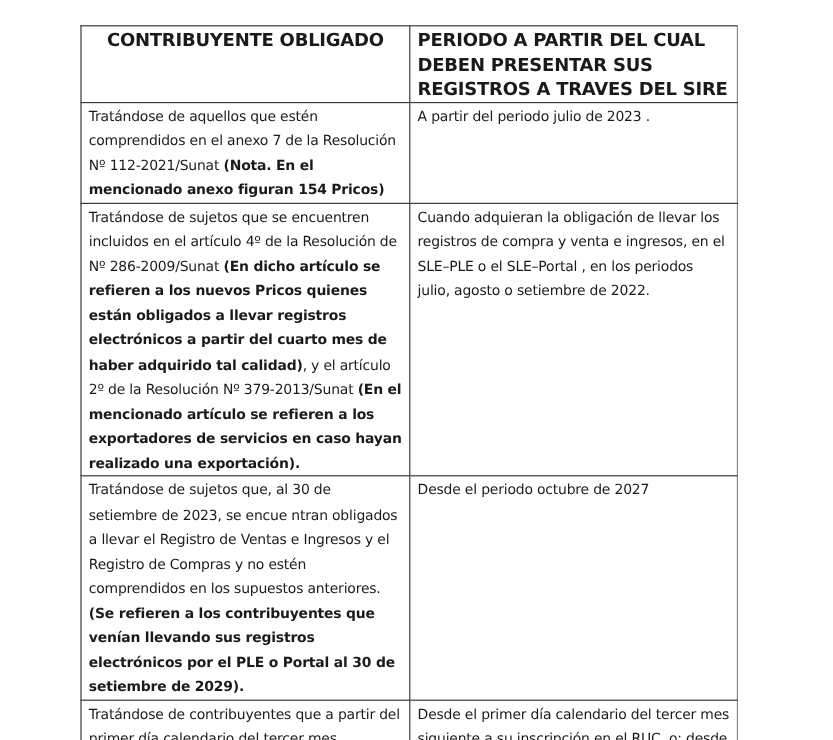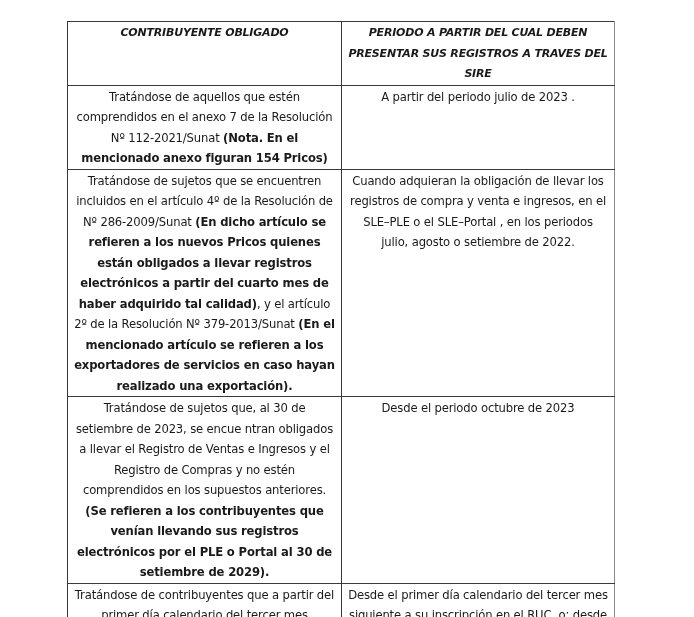--- a/index.html
+++ b/index.html
@@ -26,34 +26,33 @@
       letter-spacing: -0.15px;
     }
     .doc-table col.c1 { width: 274px; }
     .doc-table col.c2 { width: 273px; }
     .doc-table th,
     .doc-table td {
       border: 1px solid #3a3a3a;
       vertical-align: top;
       padding: 1px 6px 0 6px;
       line-height: 20.5px;
-      text-align: center;
+      text-align: left;
       word-wrap: break-word;
     }
     .doc-table tr > *:last-child {
       border-right: 1.5px solid #8a8a8a;
     }
     .doc-table tbody tr:last-child td {
       border-bottom: 1.5px solid #8a8a8a;
     }
     .doc-table th {
       font-weight: bold;
-      font-size: 11px;
+      font-size: 15px;
       letter-spacing: -0.2px;
-      font-style: italic;
     }
     .doc-table th.h1 { text-align: center; }
     tr.row-header { height: 32px; }
     tr.row-1 { height: 80px; }
     tr.row-2 { height: 180px; }
     tr.row-3 { height: 147px; }
     tr.row-4 { height: 133px; }
     .b { font-weight: bold; }
   </style>
 </head>
@@ -74,20 +73,20 @@
     <tr class="row-1">
       <td><span>Tratándose de aquellos que estén comprendidos en el anexo 7 de la Resolución Nº 112-2021/Sunat </span><span class="b">(Nota. En el mencionado anexo figuran 154 Pricos)</span></td>
       <td><span>A partir del periodo julio de 2023 .</span></td>
     </tr>
     <tr class="row-2">
       <td><span>Tratándose de sujetos      que se encuentren incluidos en el artículo 4º de la Resolución de Nº 286-2009/Sunat </span><span class="b">(En dicho artículo se refieren a los nuevos Pricos quienes están obligados a llevar registros electrónicos a partir del cuarto mes de haber adquirido tal calidad)</span><span>,  y el artículo 2º de la Resolución Nº 379-2013/Sunat </span><span class="b">(En el mencionado artículo se refieren a los exportadores de servicios en   caso hayan realizado una exportación).</span></td>
       <td><span>Cuando  adquieran la obligación de llevar los registros de compra y venta e ingresos, en el SLE–PLE o el SLE–Portal , en los periodos julio, agosto o setiembre de 2022.</span></td>
     </tr>
     <tr class="row-3">
       <td><span>Tratándose de sujetos que, al 30 de setiembre de 2023, se encue   ntran obligados a llevar el Registro de Ventas e Ingresos y el    Registro de Compras y no estén comprendidos en los supuestos anteriores.  </span><span class="b">(Se refieren a los contribuyentes que venían llevando sus registros electrónicos por el PLE o Portal al 30 de setiembre de 2029).</span></td>
-      <td><span>Desde el periodo octubre de 2023</span></td>
+      <td><span>Desde el periodo octubre de 2027</span></td>
     </tr>
     <tr class="row-4">
       <td><span>Tratándose de  contribuyentes que a partir del primer  día calendario del tercer mes siguiente a su inscripción     en el RUC     se encuentren obligados a emitir     comprobantes de pago electrónicos, y; de contribuyentes   que adquieran por elección la condición de emisores electrónicos.</span></td>
       <td><span>Desde el  primer  día calendario del tercer mes siguiente a su inscripción  en el RUC, o; desde el periodo en que adquieran por elección la calidad de emisor electrónico del Sistema de Emisión   Electrónica a  l   que se refiere la  RS 300.2014/Sunat. Lo que ocurra primero.</span></td>
     </tr>
   </tbody>
 </table>
 
 </body></html>

